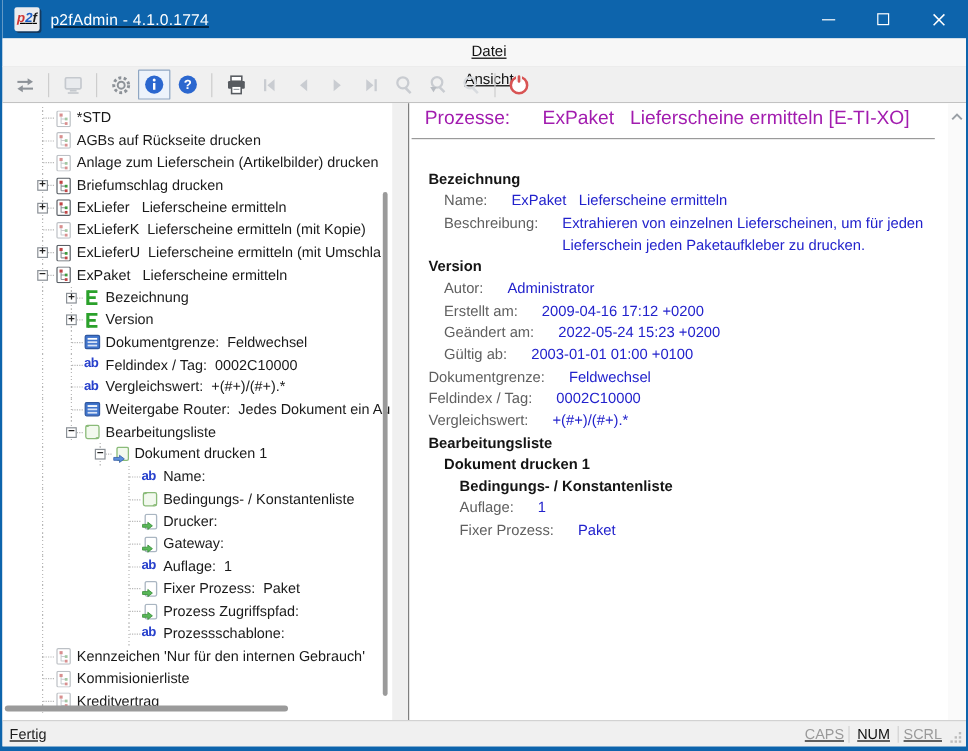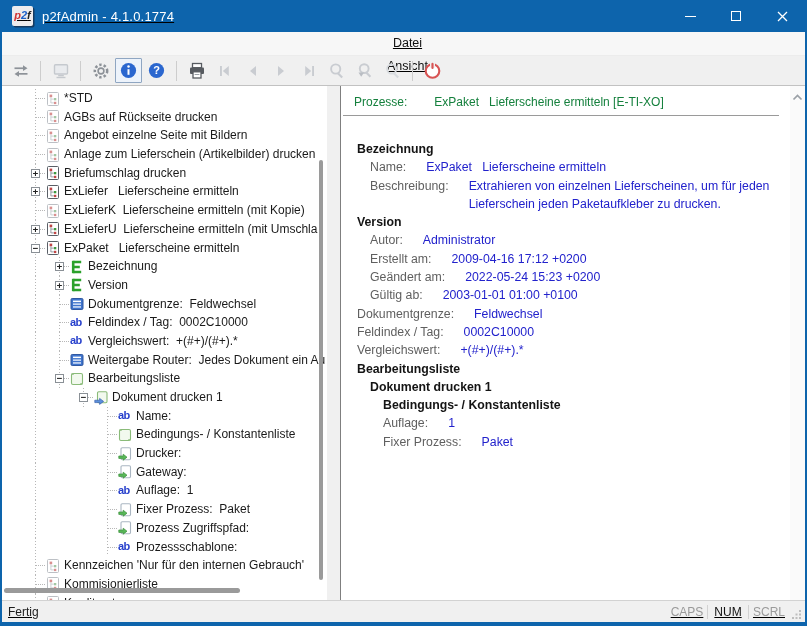--- a/index.html
+++ b/index.html
@@ -46,21 +46,21 @@
   .tr-d2{background-image:var(--dots),var(--dots);background-position:33px 0,81px 0;background-size:1px 100%,1px 100%;}
   .tr-d3{background-image:var(--dots),var(--dots);background-position:33px 0,105px 0;background-size:1px 100%,1px 100%;}
   .tree-row::before{content:"";position:absolute;top:9px;left:calc(34px + var(--ind,0px));width:9px;border-top:1px dotted #b7b7b7;}
   .exp{position:absolute;left:calc(29px + var(--ind,0px));top:5px;width:9px;height:9px;border:1px solid #8a9096;background:#fff;
     font:700 9px/7px "DejaVu Sans Mono",monospace;text-align:center;color:#222;}
   .ticon{position:absolute;left:calc(44px + var(--ind,0px));top:2.5px;width:14px;height:14px;display:flex;}
   .abtxt{font:700 11px/13px "Liberation Sans",sans-serif;color:#2740cc;letter-spacing:-.5px;font-style:normal;}
 
   
   .details-panel{position:absolute;left:338px;top:0;right:0;height:514px;background:#fff;border-left:1px solid #7f7f7f;overflow:hidden;}
-  .dheader{display:flex;align-items:center;height:27px;padding:4px 0 0 13px;font-size:12px;color:#15803d;white-space:pre;}
+  .dheader{display:flex;height:27px;padding:4px 0 0 13px;font-size:16px;color:#a21caf;white-space:pre;}
   .dh-title{margin-left:27px;}
   .dhr{border-bottom:1px solid #9a9a9a;margin:2px 26px 0 2px;}
   .dbody{padding:24px 0 0 4px;font-size:12.3px;line-height:18.3px;}
   .dline{display:flex;align-items:flex-start;}
   .ind0{padding-left:12px;} .ind1{padding-left:25px;} .ind2{padding-left:38px;}
   .dhead{font-weight:700;color:#141414;}
   .dlabel{color:var(--labgray);white-space:pre;}
   .dvalue{color:var(--valblue);margin-left:20px;white-space:pre-wrap;max-width:312px;}
   .details-scroll{position:absolute;right:0;top:0;width:15px;height:514px;background:#fafafa;}
   .chev{position:absolute;top:8px;left:2px;}
@@ -235,27 +235,20 @@
               <rect x="8" y="6" width="2.3" height="2.3" fill="#a3c7a3"></rect>
               <rect x="8" y="9.8" width="2.3" height="2.3" fill="#d98f8f"></rect>
             </svg></span><span>*STD</span></div>
         <div class="tree-row tr-d0" style="--ind: 0px;"><span class="ticon"><svg width="14" height="14" viewBox="0 0 14 14">
               <rect x="1.5" y="0.5" width="11" height="13" rx="1" fill="#fff" stroke="#bcc0c5"></rect>
               <path d="M4.9 5.2 V11 M4.9 7.1 H8.6 M4.9 10.9 H8" stroke="#c8ccd0" fill="none" stroke-width="0.9"></path>
               <rect x="3.6" y="2.6" width="2.6" height="2.6" fill="#d98f8f"></rect>
               <rect x="8" y="6" width="2.3" height="2.3" fill="#a3c7a3"></rect>
               <rect x="8" y="9.8" width="2.3" height="2.3" fill="#d98f8f"></rect>
             </svg></span><span>AGBs auf Rückseite drucken</span></div>
-        <div class="tree-row tr-d0" style="--ind: 0px;"><span class="ticon"><svg width="14" height="14" viewBox="0 0 14 14">
-              <rect x="1.5" y="0.5" width="11" height="13" rx="1" fill="#fff" stroke="#bcc0c5"></rect>
-              <path d="M4.9 5.2 V11 M4.9 7.1 H8.6 M4.9 10.9 H8" stroke="#c8ccd0" fill="none" stroke-width="0.9"></path>
-              <rect x="3.6" y="2.6" width="2.6" height="2.6" fill="#d98f8f"></rect>
-              <rect x="8" y="6" width="2.3" height="2.3" fill="#a3c7a3"></rect>
-              <rect x="8" y="9.8" width="2.3" height="2.3" fill="#d98f8f"></rect>
-            </svg></span><span>Angebot einzelne Seite mit Bildern</span></div>
         <div class="tree-row tr-d0" style="--ind: 0px;"><span class="ticon"><svg width="14" height="14" viewBox="0 0 14 14">
               <rect x="1.5" y="0.5" width="11" height="13" rx="1" fill="#fff" stroke="#bcc0c5"></rect>
               <path d="M4.9 5.2 V11 M4.9 7.1 H8.6 M4.9 10.9 H8" stroke="#c8ccd0" fill="none" stroke-width="0.9"></path>
               <rect x="3.6" y="2.6" width="2.6" height="2.6" fill="#d98f8f"></rect>
               <rect x="8" y="6" width="2.3" height="2.3" fill="#a3c7a3"></rect>
               <rect x="8" y="9.8" width="2.3" height="2.3" fill="#d98f8f"></rect>
             </svg></span><span>Anlage zum Lieferschein (Artikelbilder) drucken</span></div>
         <div class="tree-row tr-d0" style="--ind: 0px;"><span class="exp">+</span><span class="ticon"><svg width="14" height="14" viewBox="0 0 14 14">
               <rect x="1.5" y="0.5" width="11" height="13" rx="1" fill="#fff" stroke="#595f66"></rect>
               <path d="M4.9 5.2 V11 M4.9 7.1 H8.6 M4.9 10.9 H8" stroke="#8d9298" fill="none" stroke-width="0.9"></path>

